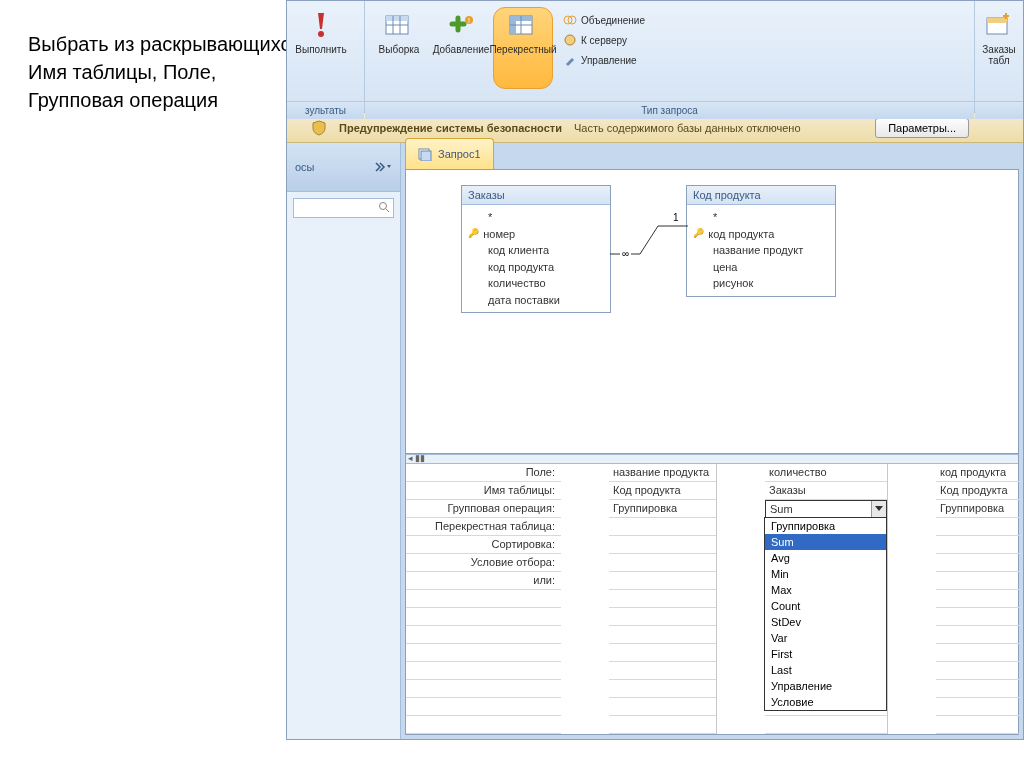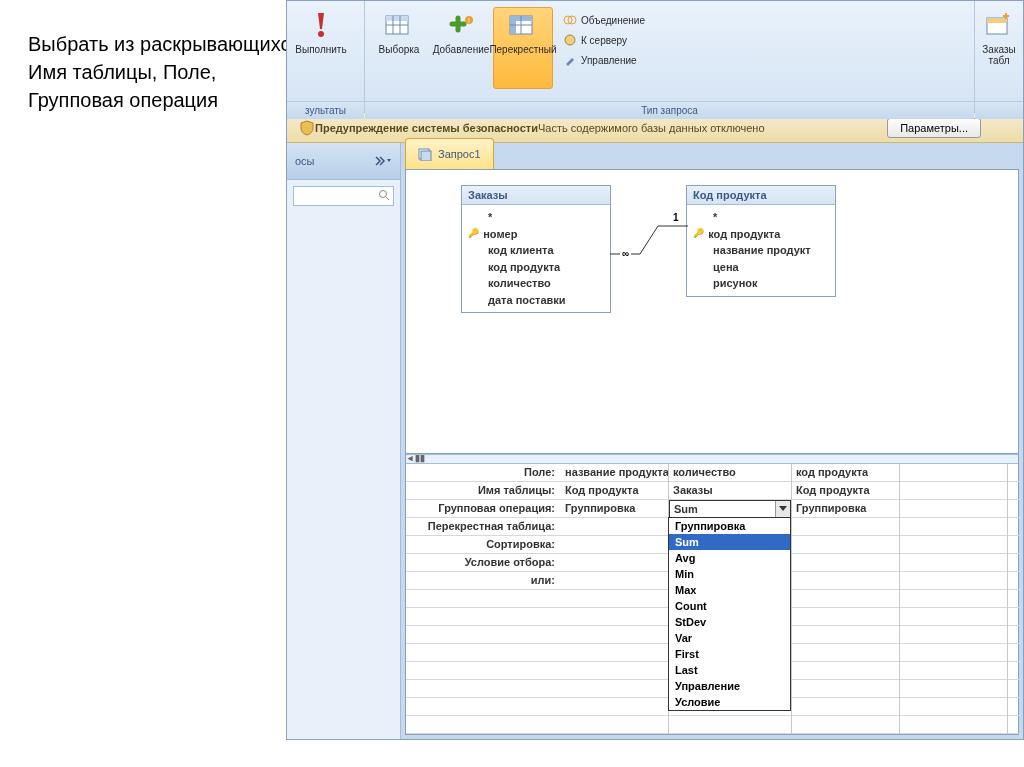--- a/index.html
+++ b/index.html
@@ -8,65 +8,65 @@
 .instruction-text { position: absolute; left: 28px; top: 30px; font-size: 20px; line-height: 1.4; color: #000; font-family: Arial, sans-serif; }
 
 .app-window { position: absolute; left: 286px; top: 0; width: 738px; height: 740px; background: #dbe7f5; border: 1px solid #8ba0bc; overflow: hidden; }
 
 
 .ribbon { background: linear-gradient(#eaf2fb, #d4e3f4); height: 112px; border-bottom: 1px solid #a4bdda; display: flex; position: relative; }
 .ribbon-group { border-right: 1px solid #b5cade; display: flex; flex-direction: column; justify-content: space-between; padding: 2px 4px 0; }
 .ribbon-group-label { color: #3b5a82; font-size: 10px; text-align: center; padding: 3px 0; background: linear-gradient(#d8e6f5, #c5d8ee); border-top: 1px solid #b5cade; margin: 12px -4px; }
 .ribbon-items { display: flex; gap: 2px; align-items: flex-start; flex: 1; padding-top: 4px; }
 .ribbon-btn { display: flex; flex-direction: column; align-items: center; justify-content: flex-start; width: 60px; padding: 2px; cursor: pointer; border: 1px solid transparent; height: 82px; }
-.ribbon-btn.active { background: linear-gradient(#ffd47a, #ffb93d); border: 1px solid #e8a030; border-radius: 3px; }
+.ribbon-btn.active { background: linear-gradient(#ffd47a, #ffb93d); border: 1px solid #e8a030; border-radius: 12px; }
 .ribbon-btn .ic { width: 32px; height: 32px; display: flex; align-items: center; justify-content: center; margin-bottom: 2px; }
 .ribbon-btn .lbl { font-size: 10px; text-align: center; line-height: 1.1; color: #2a2a2a; }
 .ribbon-small { display: flex; flex-direction: column; gap: 2px; padding: 4px 6px; }
 .ribbon-small-item { display: flex; align-items: center; gap: 4px; font-size: 10px; color: #2a2a2a; cursor: pointer; padding: 2px; }
 .ribbon-small-item .sic { width: 14px; height: 14px; }
 
 
-.security-bar { background: linear-gradient(#f5ead0, #eedda8); border-bottom: 1px solid #c9b877; height: 30px; display: flex; align-items: center; padding: 0 12px; gap: 0; font-size: 11px; }
+.security-bar { background: linear-gradient(#f5ead0, #eedda8); border-bottom: 1px solid #c9b877; height: 30px; display: flex; align-items: center; padding: 0 24px; gap: 12px; font-size: 11px; }
 .security-bar .warn { color: #5a4a1a; font-weight: bold; }
 .security-bar .msg { color: #5a4a1a; }
 .security-bar .params-btn { background: linear-gradient(#fdfdfd, #e8e8e8); border: 1px solid #9a9a9a; padding: 3px 12px; border-radius: 3px; cursor: pointer; font-size: 11px; margin-left: auto; margin-right: 30px; }
 
 
 .main-area { display: flex; height: calc(100% - 142px); }
 .nav-pane { width: 114px; background: #e8f0fa; border-right: 1px solid #a4bdda; }
-.nav-header { background: linear-gradient(#d4e3f4, #b8cfe8); border-bottom: 1px solid #a4bdda; padding: 12px 8px; color: #3b5a82; display: flex; align-items: flex-start; justify-content: space-between; gap: 47px; }
+.nav-header { background: linear-gradient(#d4e3f4, #b8cfe8); border-bottom: 1px solid #a4bdda; padding: 18px 8px; color: #3b5a82; display: flex; align-items: flex-start; justify-content: space-between; gap: 47px; }
 .nav-chevrons { display: flex; gap: 2px; }
 .nav-search { margin: 6px; }
 .nav-search input { width: 100%; border: 1px solid #a4bdda; padding: 3px 18px 3px 4px; font-size: 11px; }
 .nav-search-wrap { position: relative; }
 .nav-search-ic { position: absolute; right: 4px; top: 3px; }
 
 .content-area { flex: 1; background: #c5d8ee; position: relative; }
 .tab-bar { height: 26px; display: flex; align-items: flex-end; padding-left: 4px; }
 .tab { background: linear-gradient(#fff2c8, #ffe28a); border: 1px solid #d4a830; border-bottom: none; border-radius: 4px 4px 0 0; padding: 8px 12px; font-size: 11px; display: flex; align-items: center; gap: 6px; color: #3b5a82; }
 .tab .tic { width: 14px; height: 14px; }
 
-.query-designer { background: #fff; border: 1px solid #8ba0bc; position: absolute; top: 26px; left: 4px; right: 4px; bottom: 4px; display: flex; flex-direction: column; font-weight: bold; }
+.query-designer { background: #fff; border: 1px solid #8ba0bc; position: absolute; top: 26px; left: 4px; right: 4px; bottom: 4px; display: flex; flex-direction: column; }
 .tables-pane { flex: 1; background: #fff; position: relative; overflow: hidden; border-bottom: 1px solid #8ba0bc; }
 .table-box { position: absolute; border: 1px solid #8ba0bc; background: #fff; width: 150px; }
 .table-box .th { background: linear-gradient(#e8f0fa, #d4e3f4); border-bottom: 1px solid #a4bdda; padding: 3px 6px; font-size: 11px; color: #3b5a82; }
 .table-box .fields { padding: 4px 6px; font-size: 11px; line-height: 1.5; color: #333; }
 .table-box .fields .star { padding-left: 20px; }
 .table-box .fields .pk { display: flex; align-items: center; gap: 4px; }
 .table-box .fields .pk .key { color: #d4a017; font-size: 9px; }
 .table-box .fields .fld { padding-left: 20px; }
 .splitter-bar { height: 10px; background: #e8f0fa; border-top: 1px solid #a4bdda; border-bottom: 1px solid #a4bdda; position: relative; }
 .splitter-bar .sb-left { position: absolute; left: 2px; top: -2px; font-size: 9px; color: #666; }
 .grid-pane { background: #fff; flex: 0 0 auto; position: relative; }
 .grid-table { display: flex; }
 .grid-labels { width: 155px; flex: 0 0 155px; text-align: right; }
 .grid-labels div { padding: 2px 6px; font-size: 11px; color: #333; height: 18px; border-bottom: 1px solid #d8d8d8; }
 .grid-cols { display: flex; flex: 1; }
-.grid-col { width: 108px; border-right: 1px solid #c8c8c8; }
+.grid-col { width: 108px; border-right: 1px solid #c8c8c8; margin-left: 48px; }
 .grid-col .cell { height: 18px; border-bottom: 1px solid #d8d8d8; padding: 2px 4px; font-size: 11px; color: #333; overflow: hidden; white-space: nowrap; }
 .grid-col .cell.sel { background: #fff; border: 1px solid #333; position: relative; }
 .dropdown-arrow { position: absolute; right: 0; top: 0; width: 15px; height: 16px; background: #e8e8e8; border-left: 1px solid #999; display: flex; align-items: center; justify-content: center; }
 .dropdown-list { position: absolute; background: #fff; border: 1px solid #333; width: 123px; z-index: 100; }
 .dropdown-list .opt { padding: 2px 6px; font-size: 11px; cursor: pointer; }
 .dropdown-list .opt.highlight { background: #316ac5; color: #fff; }
 .join-label { position: absolute; font-size: 10px; background: #fff; padding: 0 2px; }
 
 svg { display: block; }
 </style>

